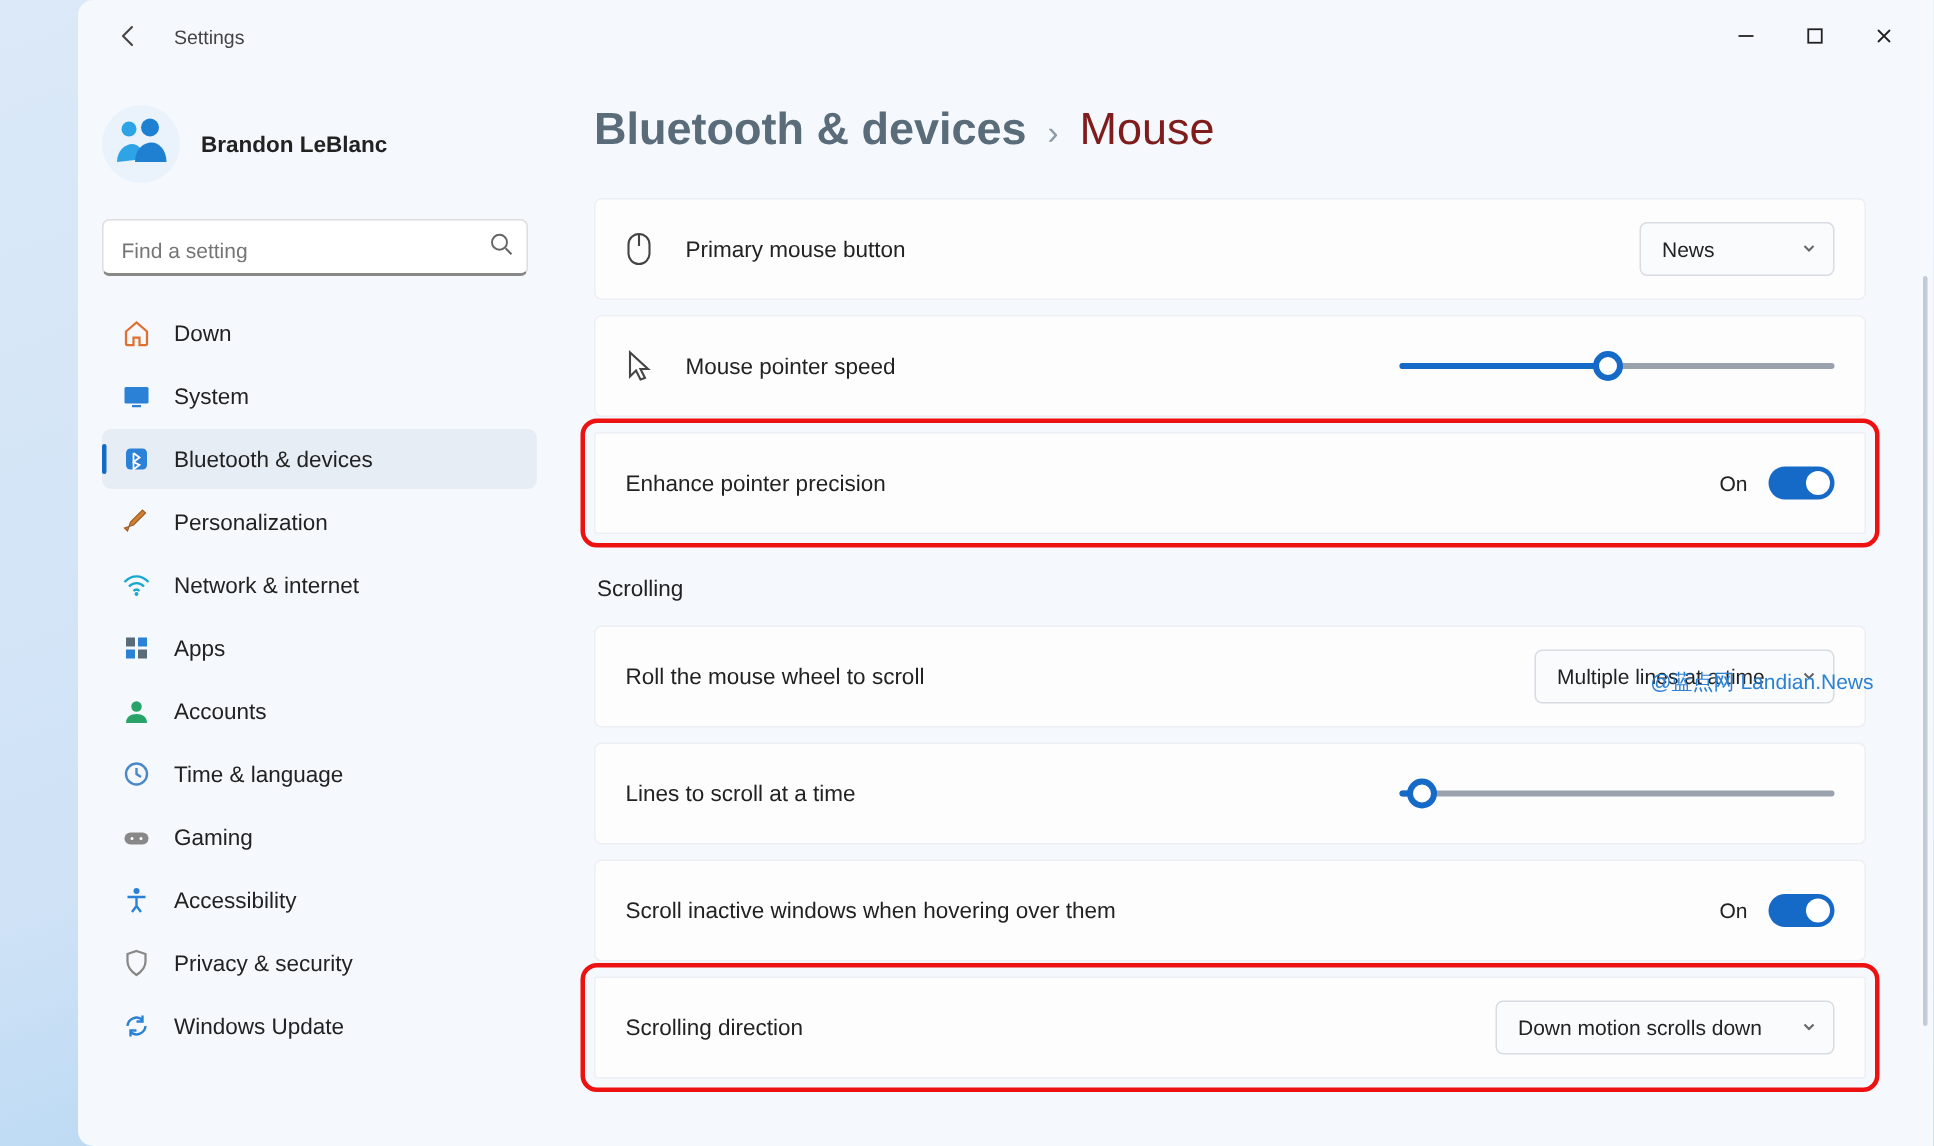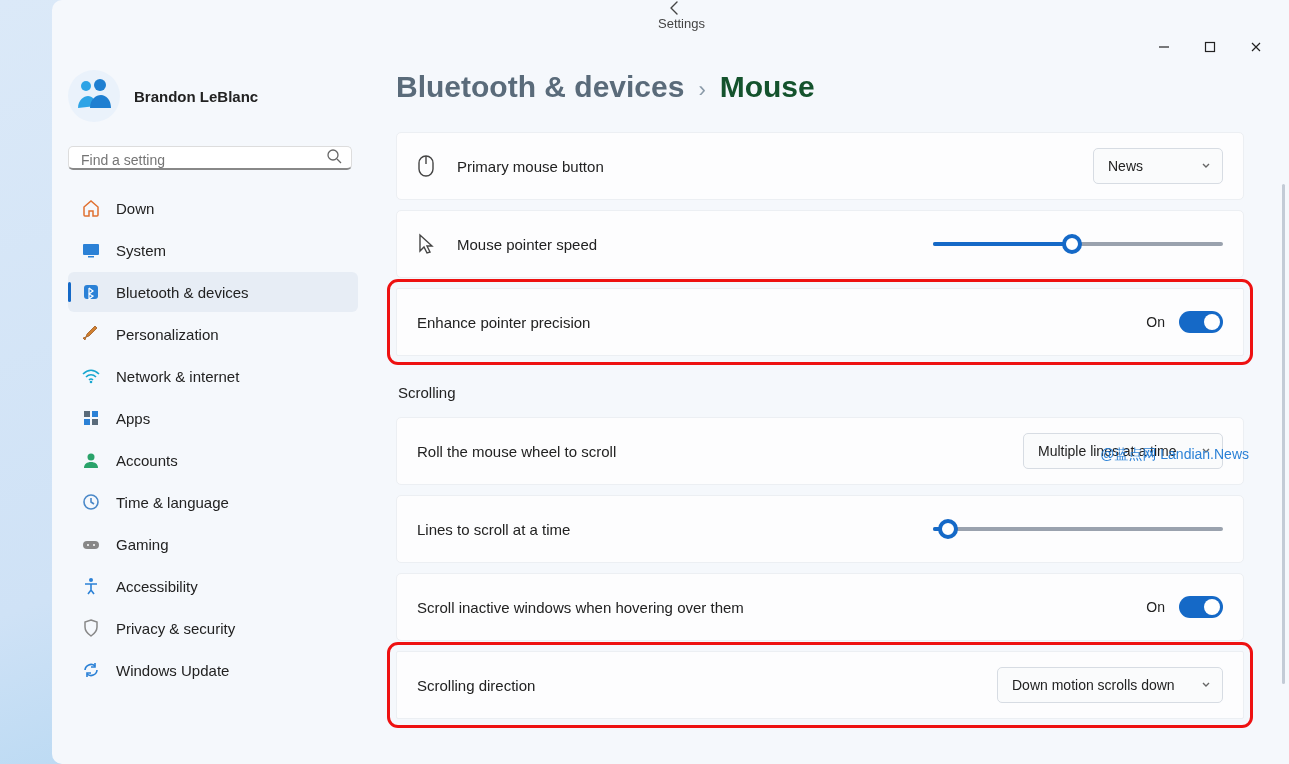--- a/index.html
+++ b/index.html
@@ -7,51 +7,51 @@
     background: linear-gradient(160deg,#dbe9f8 0%,#cfe2f6 50%,#8ec7ec 100%);
     width: 1289px; height: 764px; overflow: hidden; position: relative;
   }
   .window {
     position:absolute; left:52px; top:0; right:0; bottom:0;
     background:#f5f8fc; border-top-left-radius:10px; border-bottom-left-radius:10px;
     display:flex; flex-direction:column;
   }
   
   .titlebar {
-    height:48px; display:flex; align-items:center; padding:0 10px 0 18px;flex-direction:column;
+    height:48px; display:flex; align-items:center; padding:0 10px 0 18px;
   }
   .titlebar .back { width:32px; height:32px; display:flex; align-items:center; justify-content:center; color:#555; cursor:pointer; border-radius:4px; }
   .titlebar .appname { margin-left:14px; color:#444; font-size:13px; }
   .win-btns { margin-left:auto; display:flex; }
   .win-btn { width:46px; height:32px; display:flex; align-items:center; justify-content:center; color:#222; cursor:pointer; }
   
   .bodyarea { flex:1; display:flex; overflow:hidden; }
   
   .sidebar { width:316px; padding:18px 0 0 16px; display:flex; flex-direction:column; }
   .userrow { display:flex; align-items:center; gap:14px; padding:4px 0 18px 0; }
   .avatar { width:52px; height:52px; border-radius:50%; background:#eaf2fb; display:flex; align-items:center; justify-content:center; }
   .username { font-size:15px; font-weight:600; color:#222; }
   .searchbox { position:relative; margin:6px 16px 18px 0; }
   .searchbox input {
-    width:100%; height:24px; border:1px solid #ddd; border-bottom:2px solid #888;
+    width:100%; height:38px; border:1px solid #ddd; border-bottom:2px solid #888;
     border-radius:5px; background:#fff; padding:4px 38px 0 12px; font-size:14px; color:#666;
   }
   .searchbox .sicon { position:absolute; right:10px; top:50%; transform:translateY(-50%); color:#666; }
   .navlist { display:flex; flex-direction:column; gap:2px; padding-right:10px; }
   .navitem { display:flex; align-items:center; gap:14px; height:40px; padding:0 12px; border-radius:6px; cursor:pointer; position:relative; }
   .navitem .nicon { width:22px; height:22px; display:flex; align-items:center; justify-content:center; font-size:16px; }
   .navitem .nlabel { font-size:15px; color:#222; }
   .navitem.sel { background:#e7edf5; }
   .navitem.sel::before { content:""; position:absolute; left:0; top:10px; bottom:10px; width:3px; background:#1569c7; border-radius:3px; }
   
   .content { flex:1; padding:22px 0 0 28px; overflow:auto; position:relative; }
   .breadcrumb { display:flex; align-items:baseline; gap:14px; margin-bottom:28px; }
   .bc-parent { font-size:30px; font-weight:600; color:#5a6b7a; }
   .bc-sep { font-size:22px; color:#8a9aa8; }
-  .bc-current { font-size:30px; font-weight:700; color:#14532d; }
+  .bc-current { font-size:30px; font-weight:400; color:#7f1d1d; }
   .settings-col { display:flex; flex-direction:column; gap:10px; max-width:848px; position:relative;justify-content:center; }
   .card {
     background:#fdfdfe; border:1px solid #eceff3; border-radius:5px;
     padding:0 20px; min-height:68px; display:flex; align-items:center;
   }
   .card .cicon { width:28px; color:#444; display:flex; align-items:center; }
   .card .clabel { font-size:15px; color:#222; flex:1; margin-left:12px; }
   .card .clabel.noicon { margin-left:0; }
   .dropdown {
     border:1px solid #d7dce3; border-radius:5px; background:#fafbfc;

